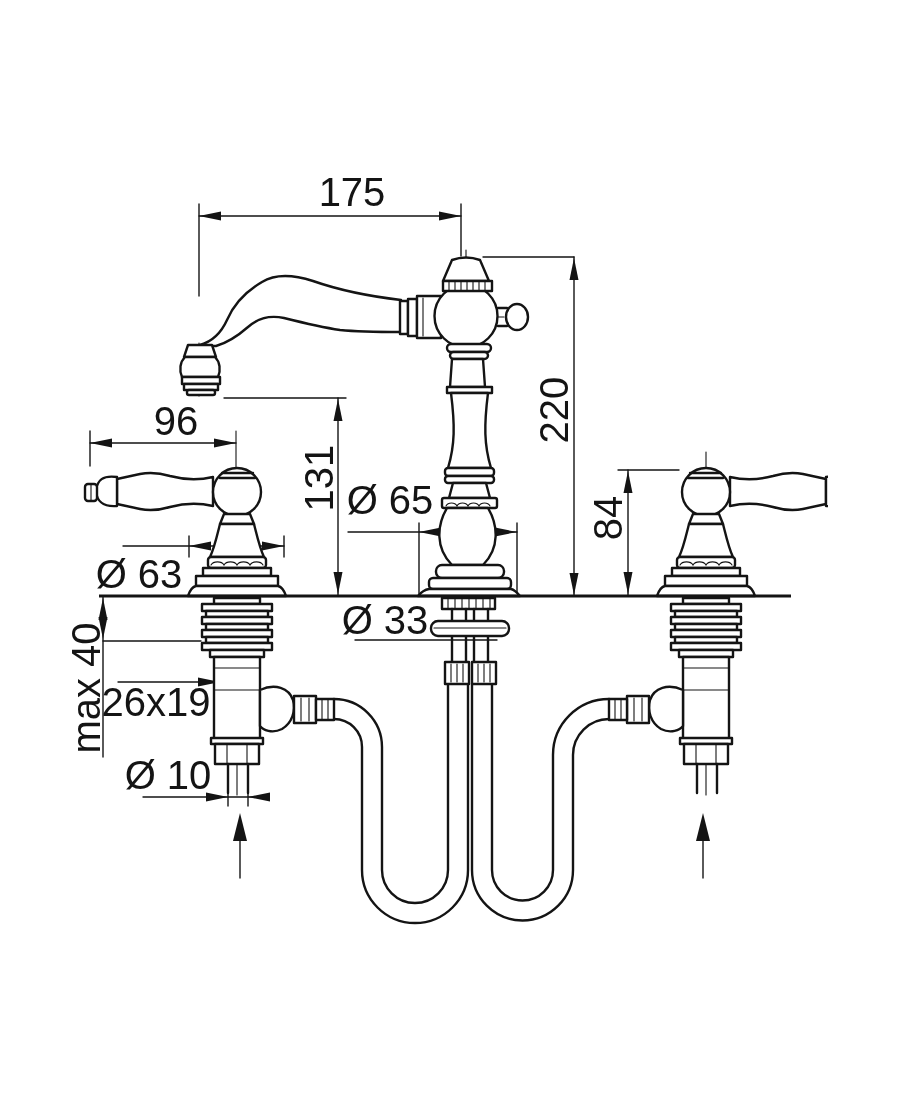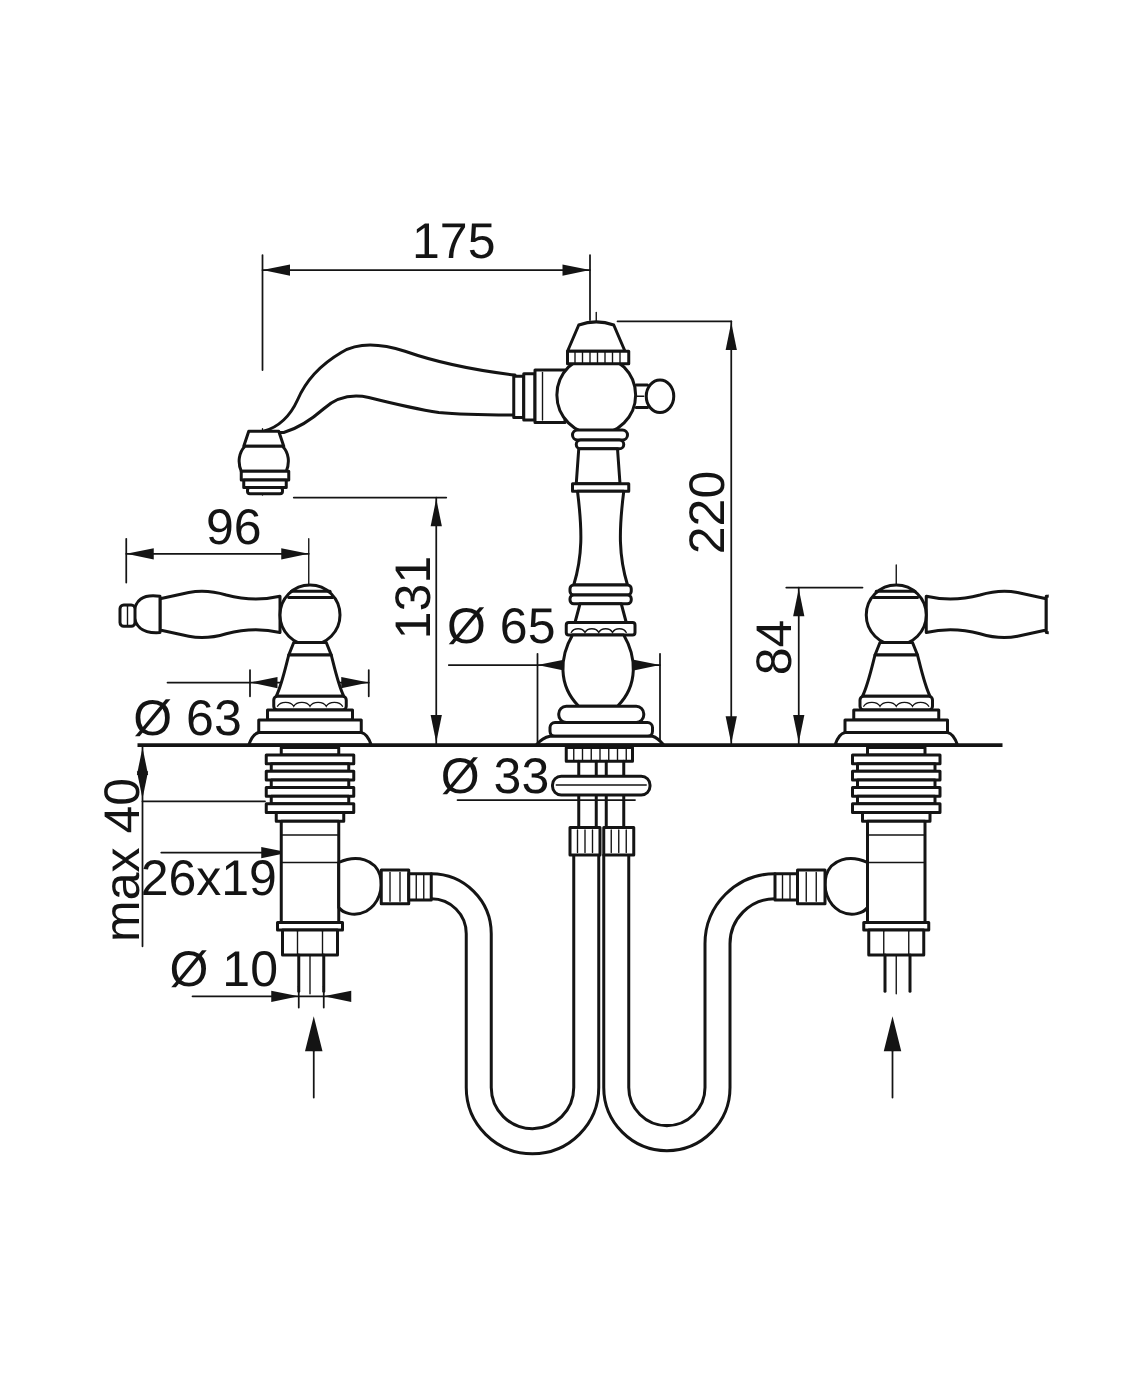--- a/index.html
+++ b/index.html
@@ -1,16 +1,16 @@
 <!DOCTYPE html>
 <html><head>
 <meta charset="utf-8">
 <style>
   html,body{margin:0;padding:0;background:#ffffff;}
-  .stage{position:relative;width:828px;height:1100px;background:#fff;overflow:hidden;padding-left:11px;}
+  .stage{position:relative;width:828px;height:1100px;background:#fff;overflow:hidden;}
   svg{display:block;}
   .dim-text{font-family:"Liberation Sans","DejaVu Sans",sans-serif;font-size:40px;fill:#141414;}
   .obj{stroke:#141414;stroke-width:2.4;fill:#ffffff;stroke-linejoin:round;stroke-linecap:round;}
   .obj-open{stroke:#141414;stroke-width:2.4;fill:none;stroke-linejoin:round;stroke-linecap:round;}
   .thin{stroke:#141414;stroke-width:1.4;fill:none;stroke-linecap:round;}
   .hair{stroke:#141414;stroke-width:1.1;fill:none;stroke-linecap:round;}
   .arrow{fill:#141414;stroke:none;}
   .deck{stroke:#141414;stroke-width:3;fill:none;}
 </style>
 </head>

